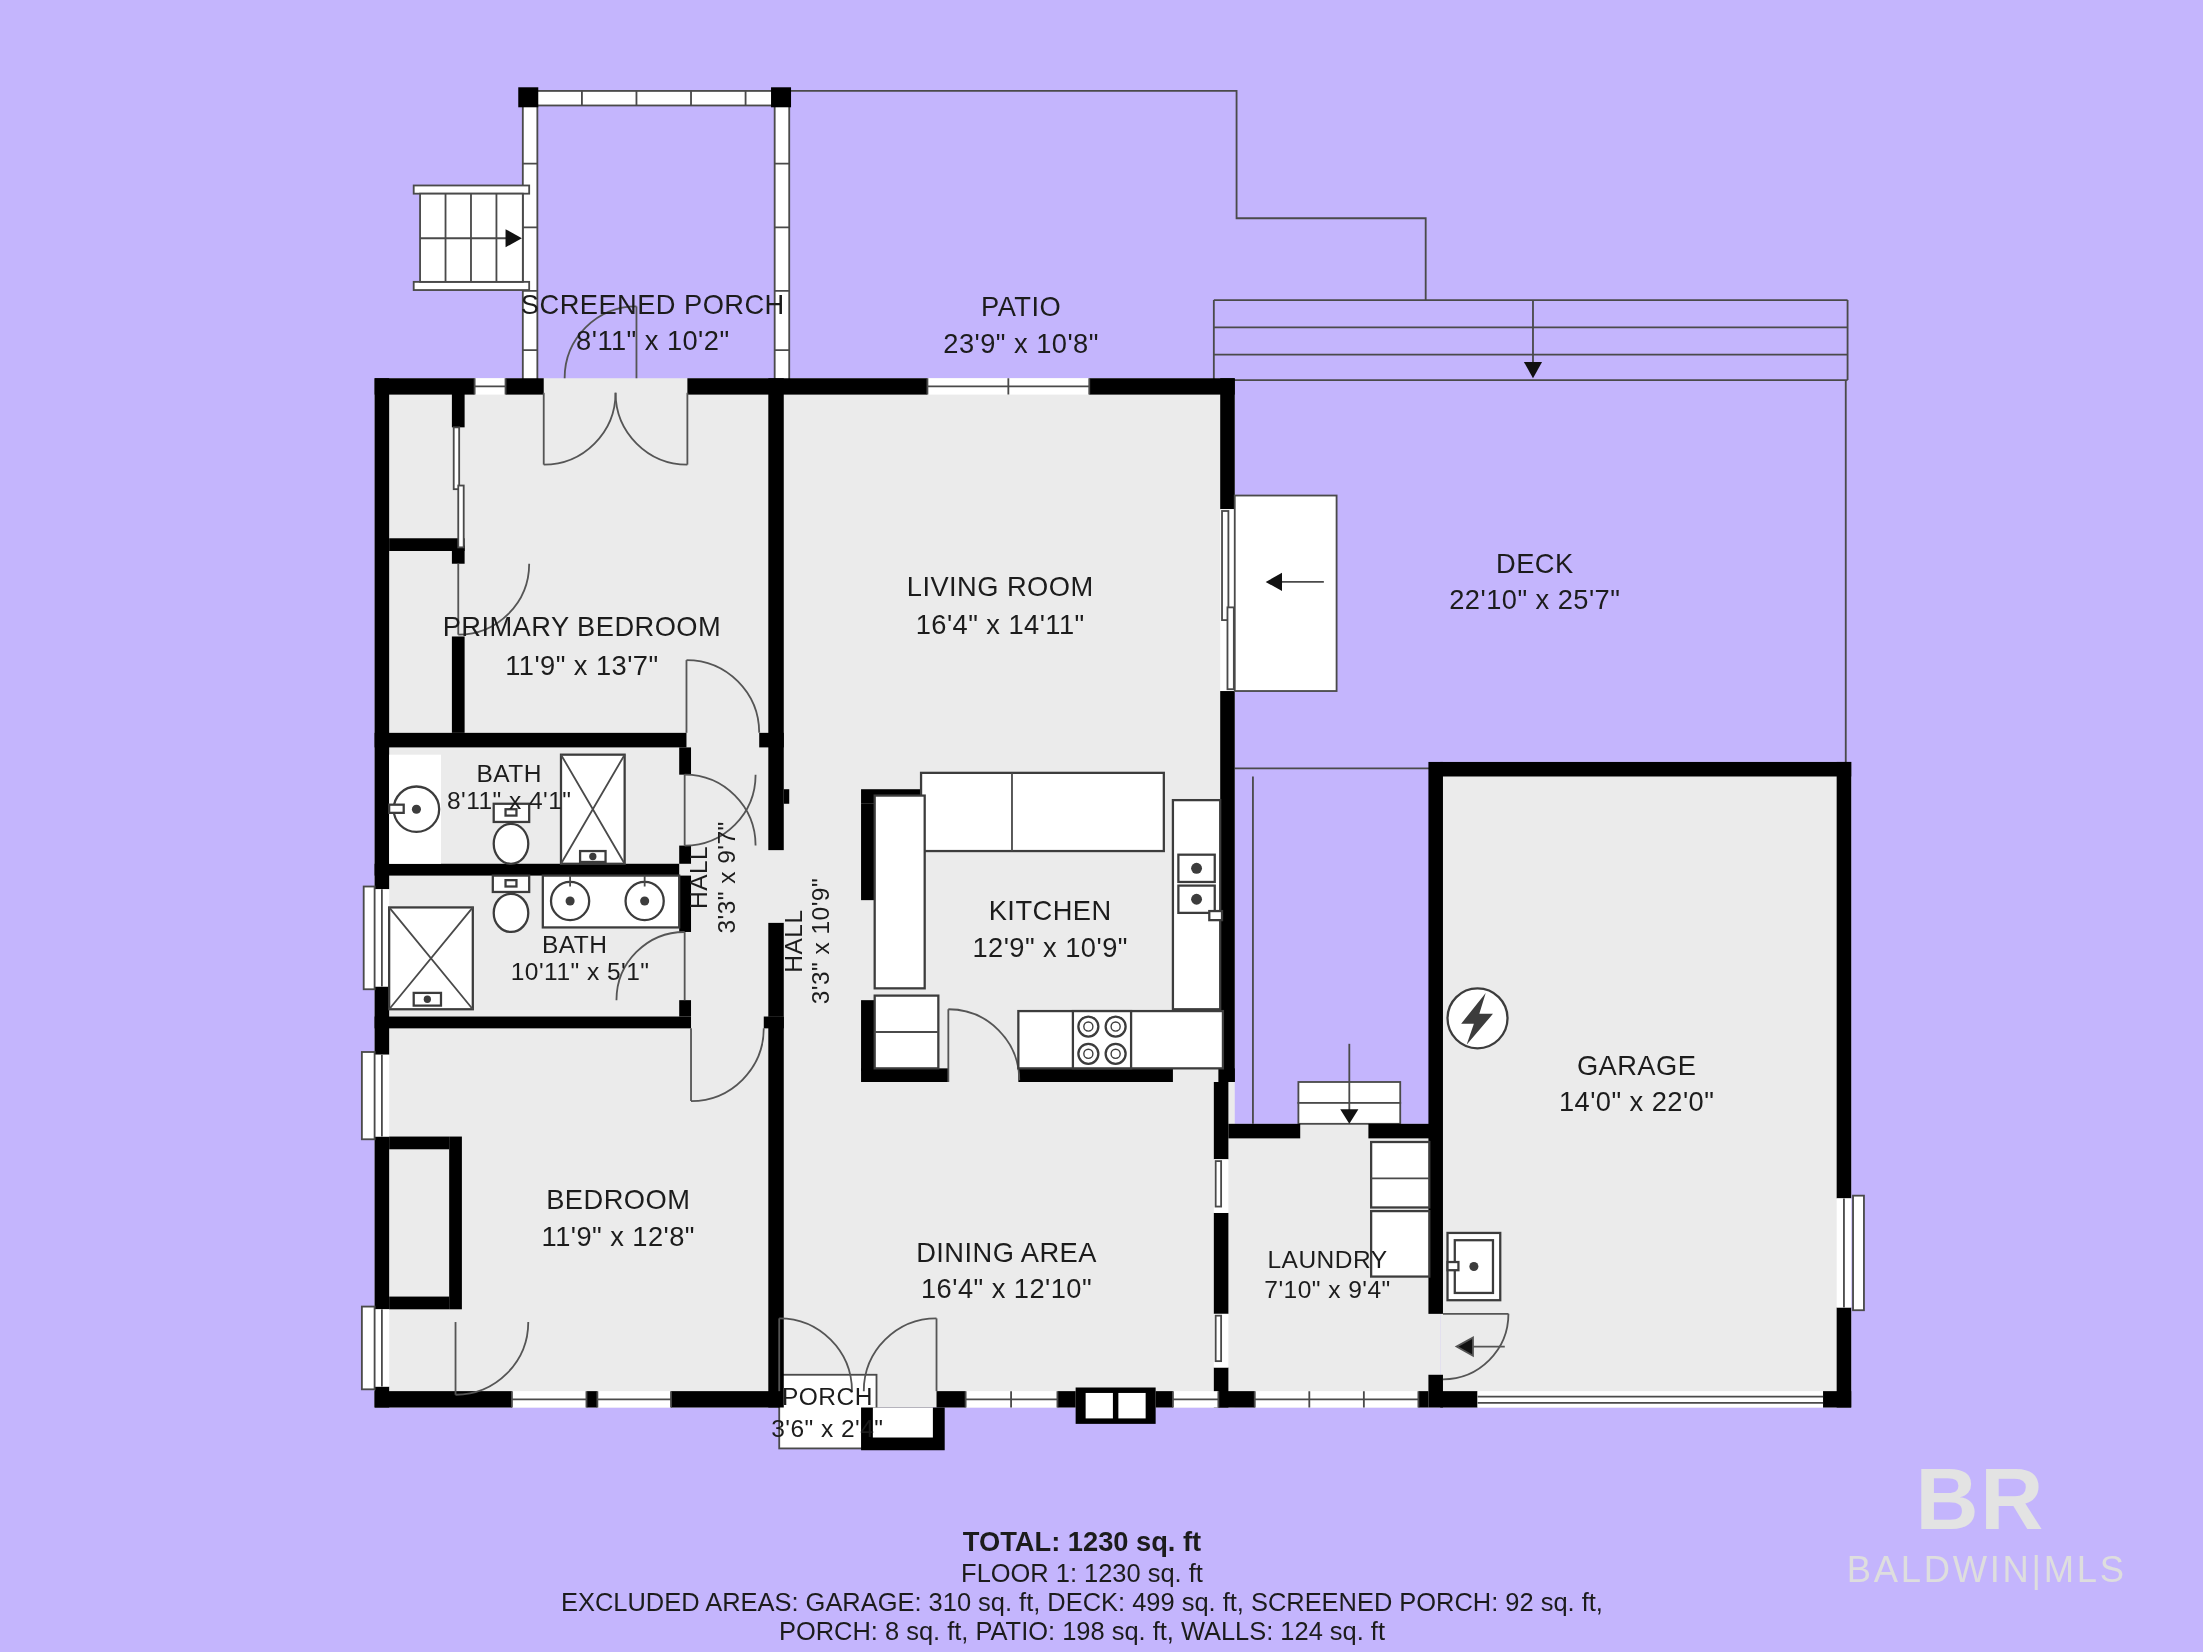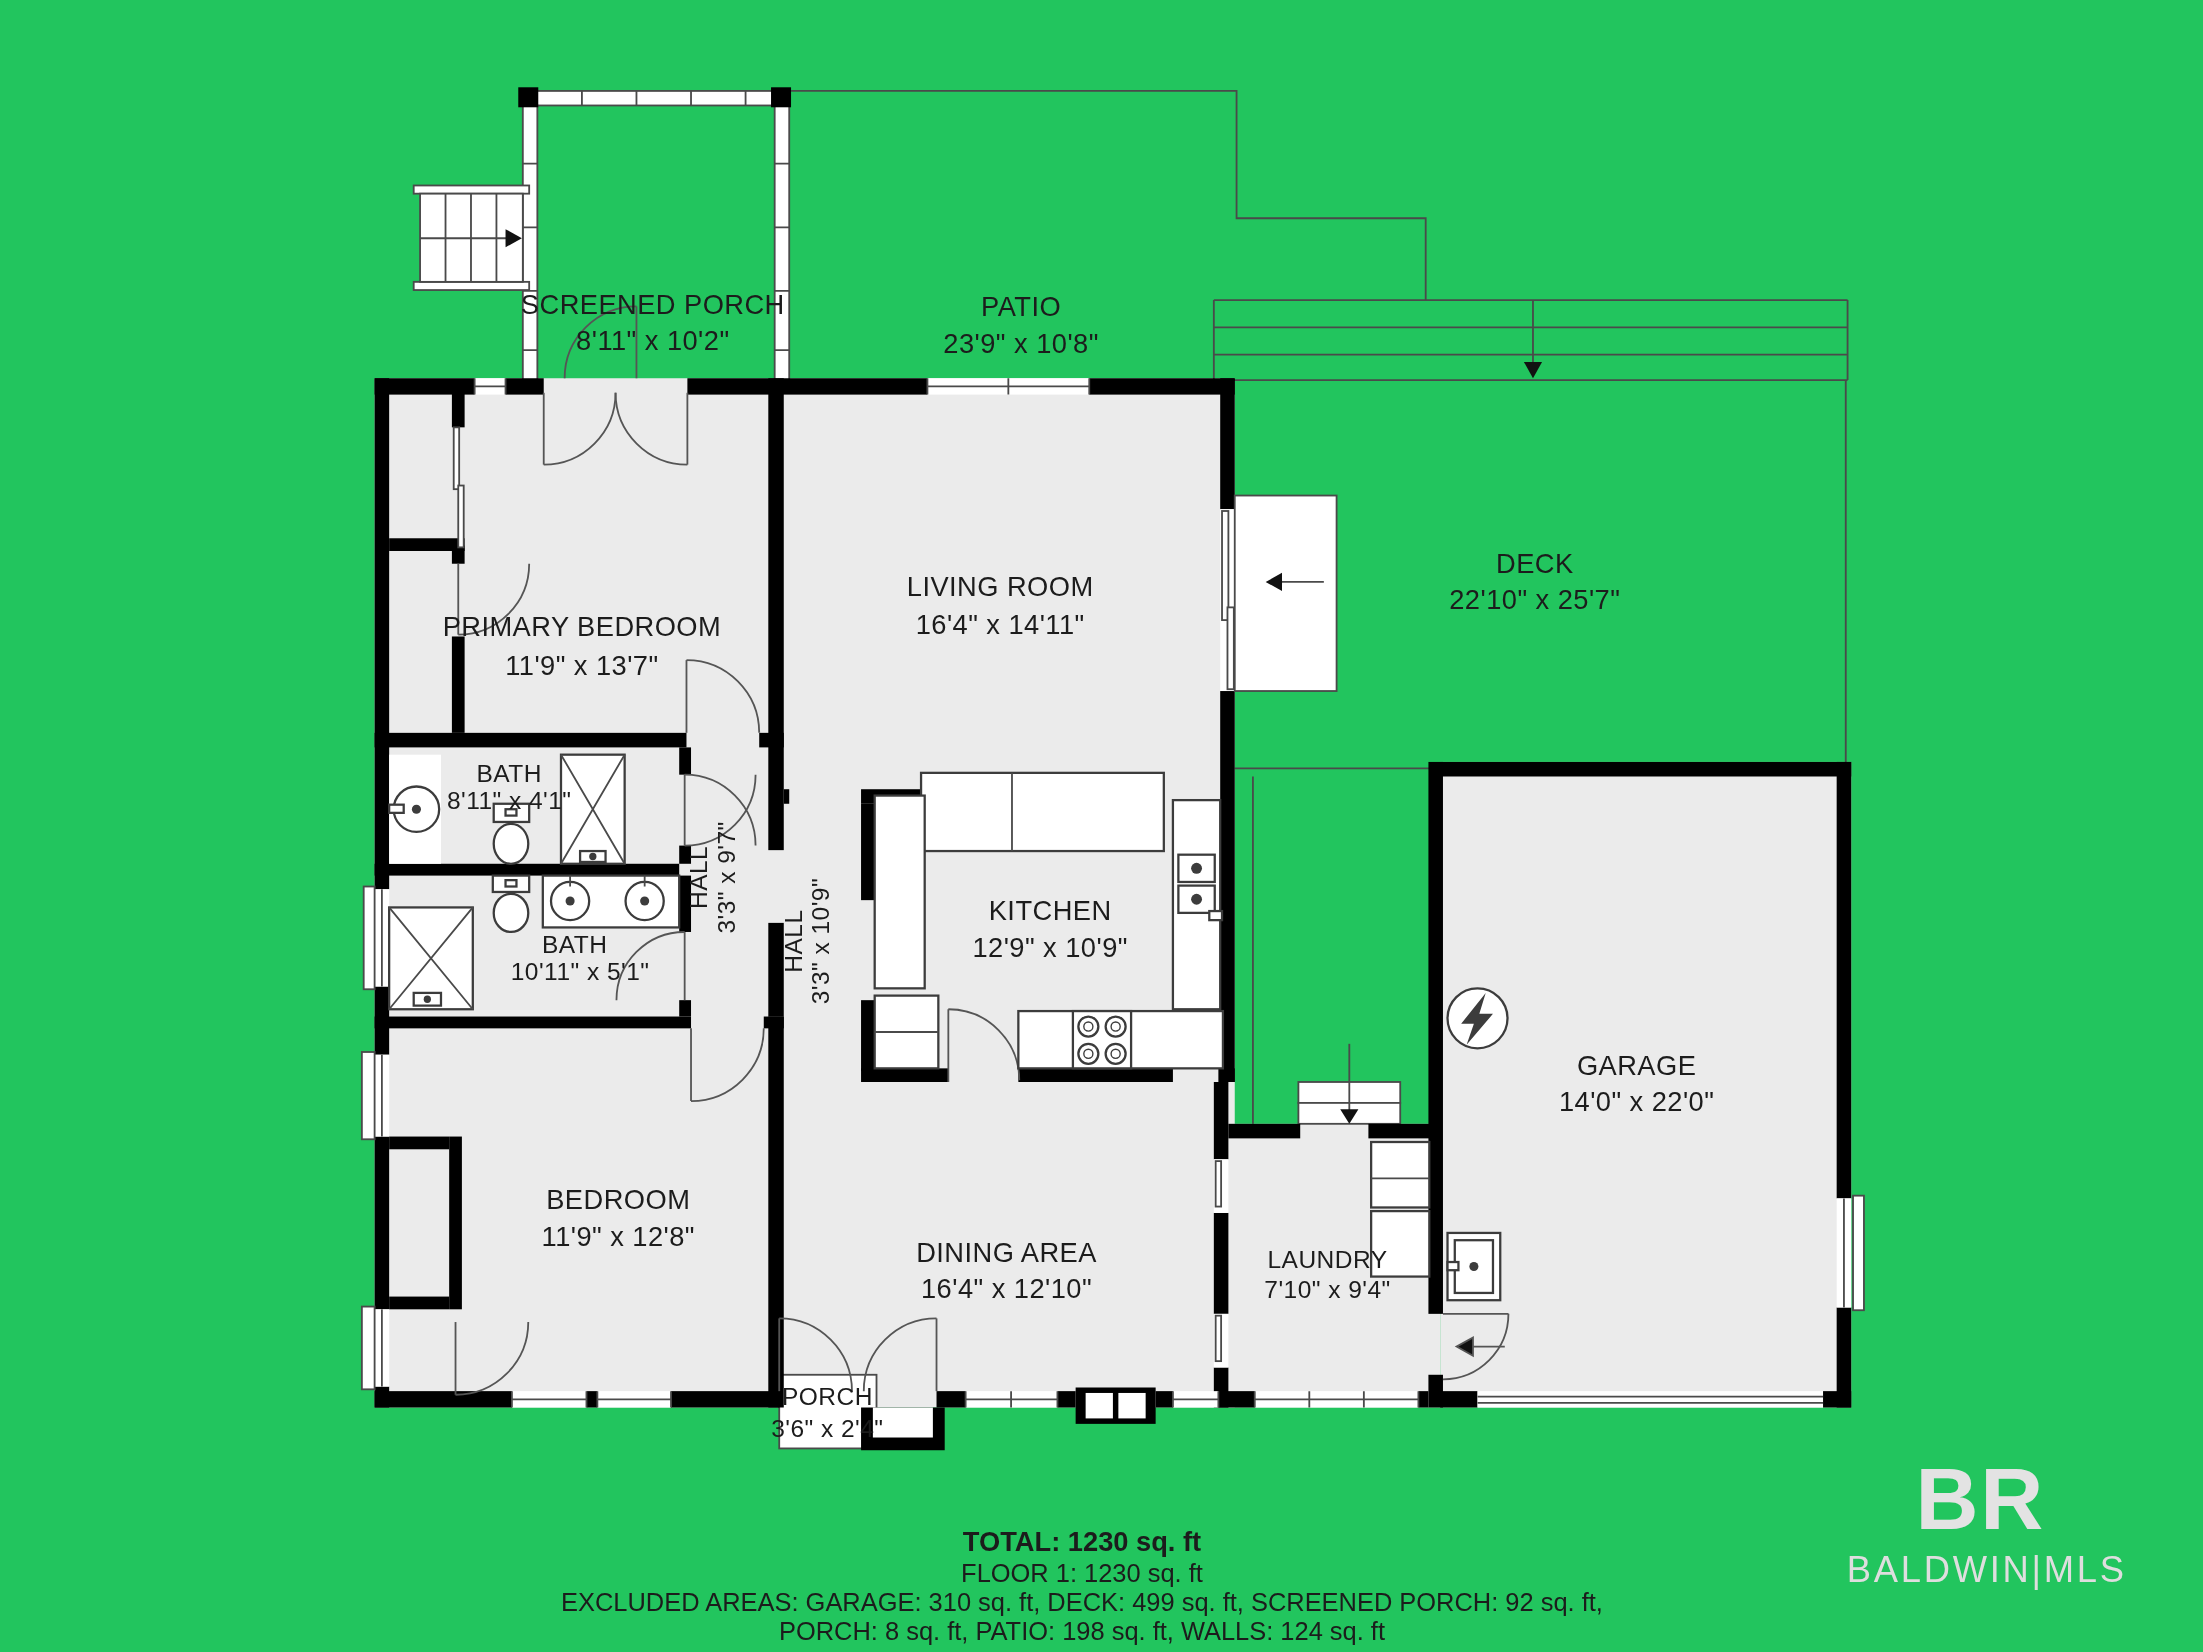--- a/index.html
+++ b/index.html
@@ -1,16 +1,16 @@
 <!DOCTYPE html>
 <html style="font-size:14.5px"><head>
 <meta charset="utf-8">
 <style>
   html,body{margin:0;padding:0;background:#ffffff;}
-  #canvas{position:relative;width:2204px;height:1653px;background:#22c55e;overflow:hidden;
+  #canvas{position:relative;width:2204px;height:1653px;background:#c4b5fd;overflow:hidden;
           font-family:"Liberation Sans", sans-serif;}
   svg{position:absolute;left:0;top:0;}
   text{font-family:"Liberation Sans", sans-serif;fill:#1c1c1c;}
   .lbl{font-size:30px;text-anchor:middle;letter-spacing:.5px;}
   .lbl-sm{font-size:27px;text-anchor:middle;letter-spacing:.5px;}
   .wall{fill:#000000;}
   .room{fill:#ebebeb;}
   .thin{stroke:#4a4a4a;stroke-width:2;fill:none;}
   .thinw{stroke:#4a4a4a;stroke-width:2;fill:#ffffff;}
   .fix{stroke:#3c3c3c;stroke-width:2.5;fill:#ffffff;}

